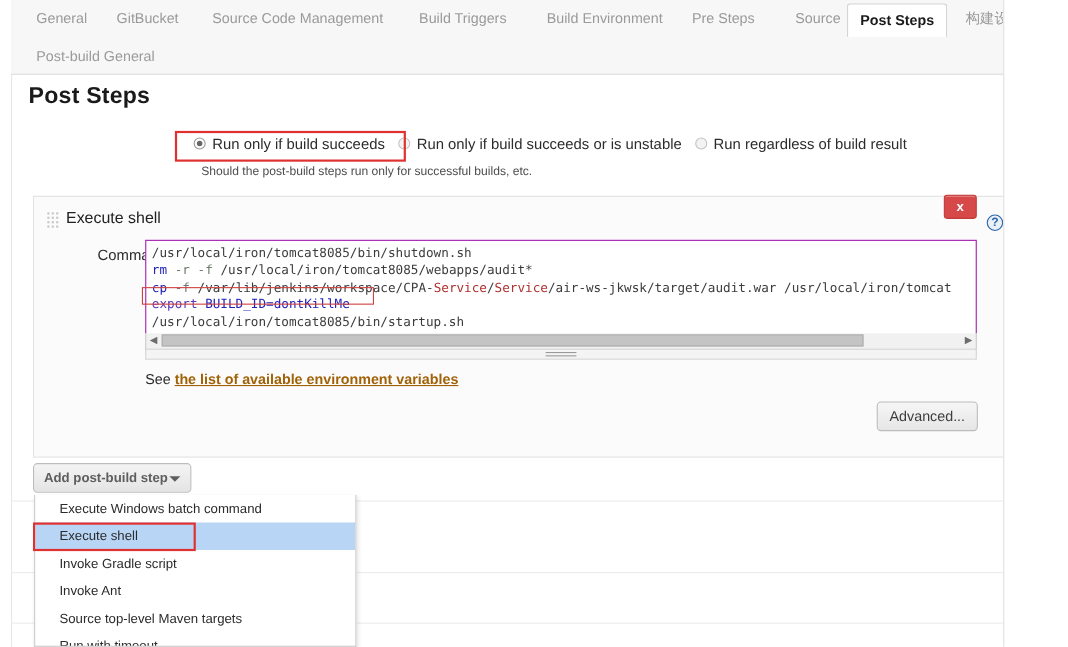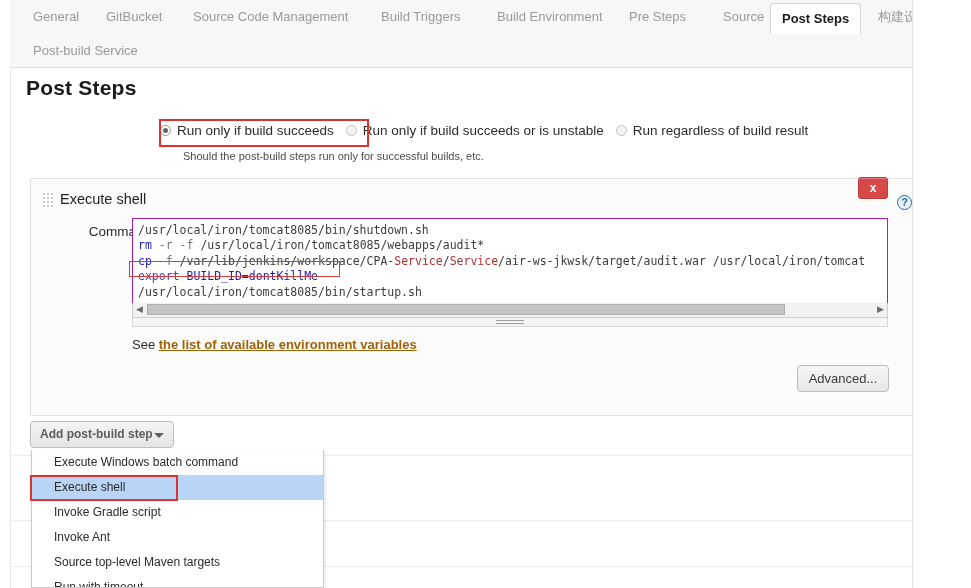--- a/index.html
+++ b/index.html
@@ -87,21 +87,21 @@
     left: 26px; top: 76px;
     font-size: 21px;
     font-weight: bold;
     color: #1a1a1a;
     letter-spacing: 0.2px;
   }
 
   
   #radio-area {
     position: absolute;
-    left: 160px; top: 120px;
+    left: 176px; top: 120px;
     width: 700px;
   }
   .radio-line {
     position: relative;
     height: 22px;
     white-space: nowrap;
   }
   .radio-opt {
     display: inline-block;
     vertical-align: top;
@@ -420,21 +420,21 @@
       <div class="tab" style="left:85px">GitBucket</div>
       <div class="tab" style="left:172px">Source Code Management</div>
       <div class="tab" style="left:360px">Build Triggers</div>
       <div class="tab" style="left:476px">Build Environment</div>
       <div class="tab" style="left:608px">Pre Steps</div>
       <div class="tab" style="left:702px">Source</div>
       <div class="tab active" style="left:760px">Post Steps</div>
       <div class="tab" style="left:857px">构建设置</div>
     </div>
     <div class="tabrow r2">
-      <div class="tab" style="left:12px">Post-build Service</div>
+      <div class="tab" style="left:12px">Post-build General</div>
     </div>
   </div>
 
   <div id="page-title">Post Steps</div>
 
   <div id="radio-area">
     <div class="radio-line">
       <span class="radio-opt">
         <span class="rdot on"></span><span>Run only if build succeeds</span>
       </span><span class="radio-opt">

